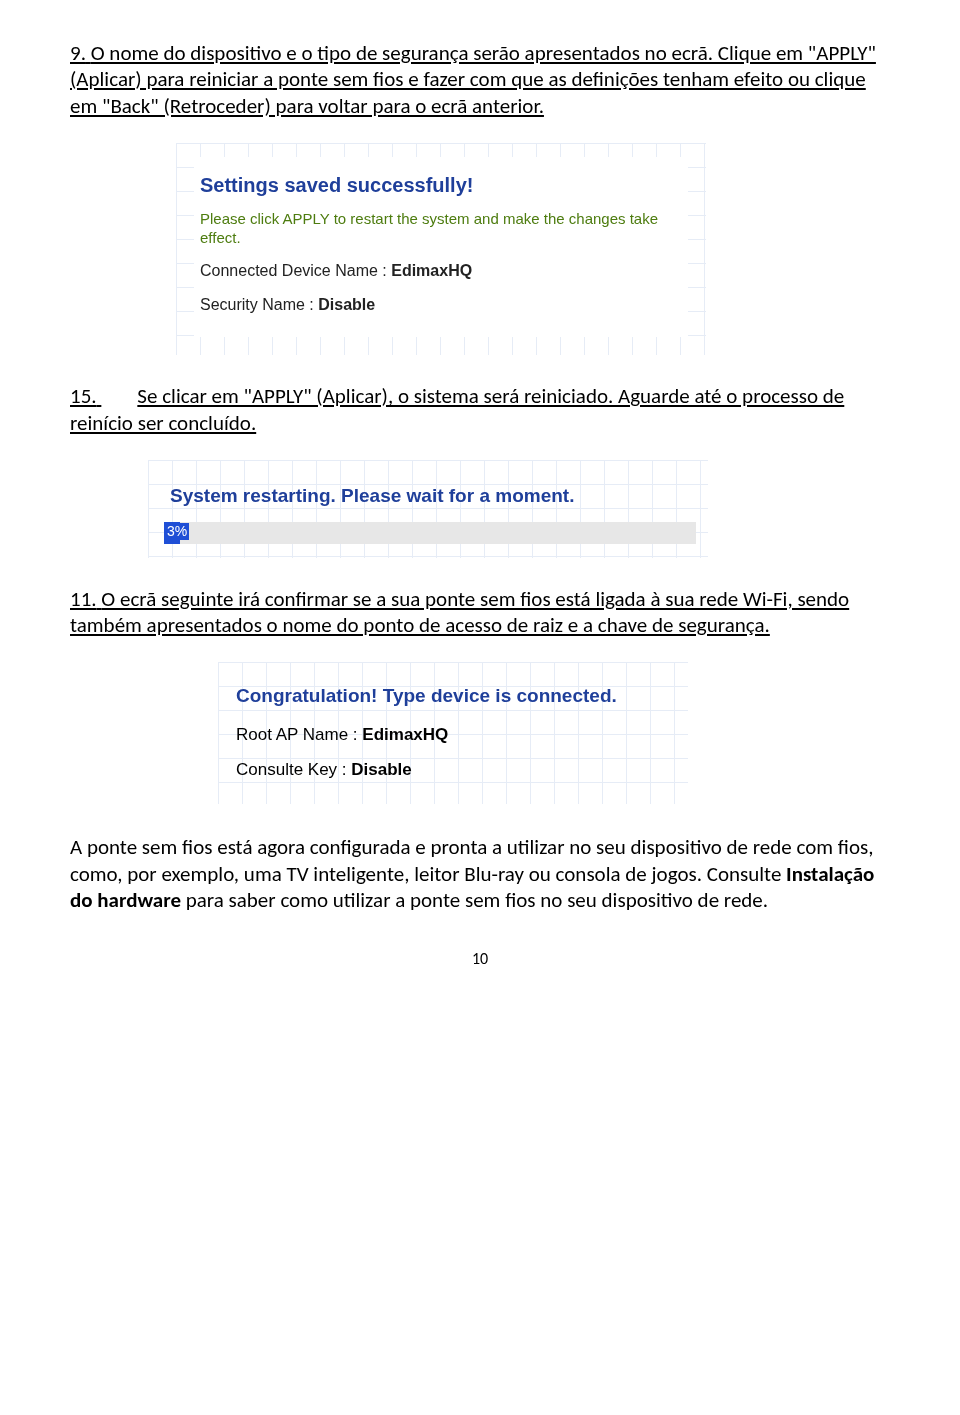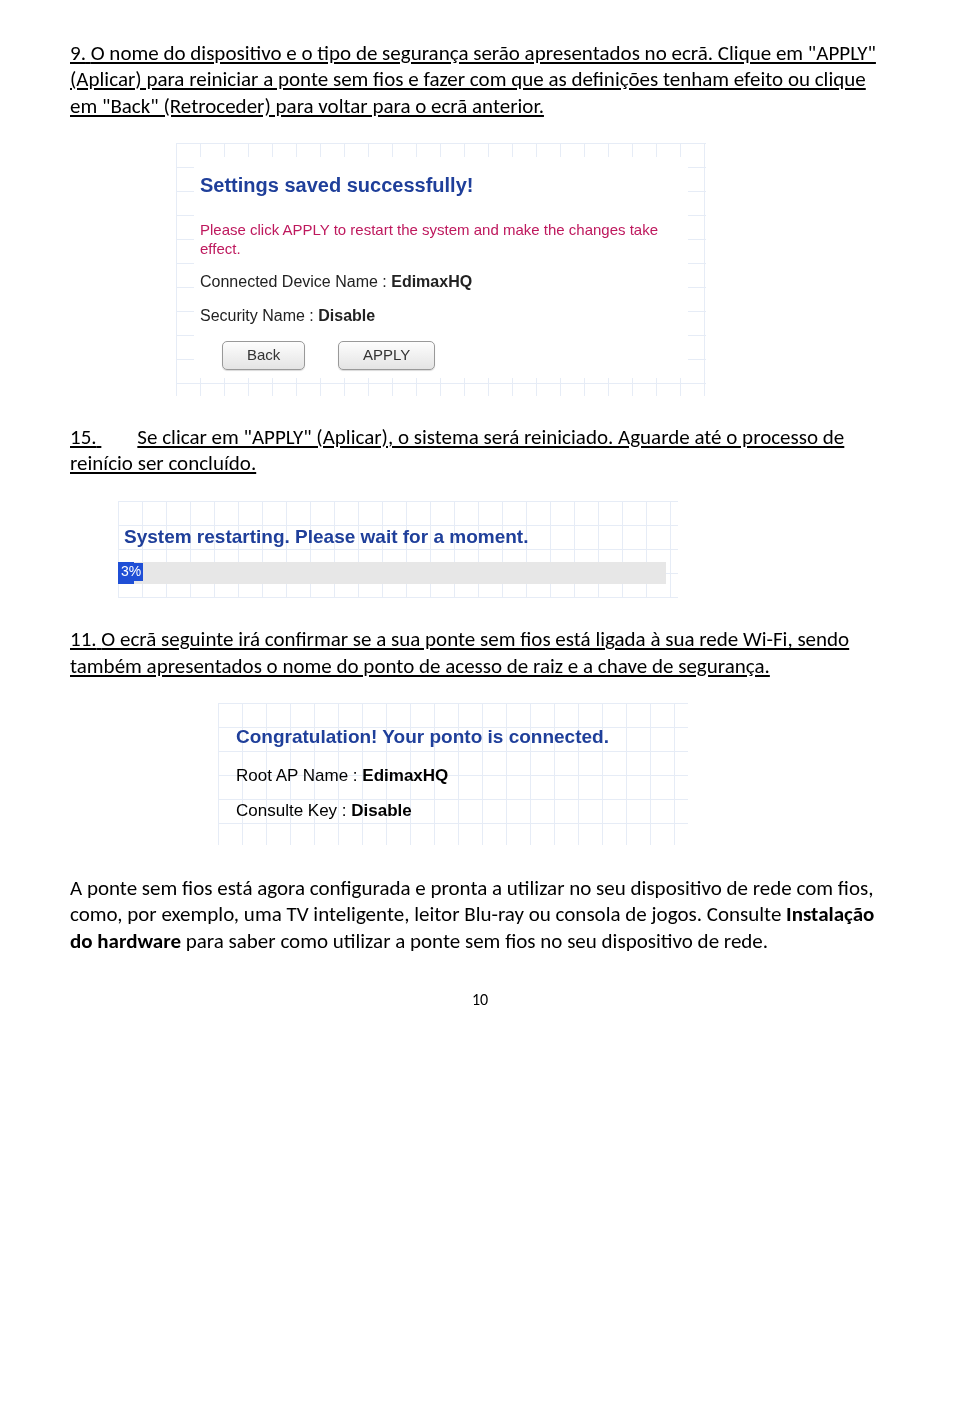--- a/index.html
+++ b/index.html
@@ -25,43 +25,43 @@
       repeating-linear-gradient(to right, #e6ecf6 0, #e6ecf6 1px, transparent 1px, transparent 24px),
       repeating-linear-gradient(to bottom, #e6ecf6 0, #e6ecf6 1px, transparent 1px, transparent 24px);
     background-color: #fff;
   }
   .panel-inner { background: #fff; padding: 8px 6px; }
   .panel p { font-family: Arial, sans-serif; font-size: 16px; color: #222; margin: 8px 0; }
   .panel .headline {
     color: #1f3f9a;
     font-weight: bold;
     font-size: 20px;
-    margin-bottom: 23px;
+    margin-bottom: 12px;
   }
-  .panel .note { color: #be185d; font-size: 15px; }
+  .panel .note { color: #4d7c0f; font-size: 15px; }
   .panel .field { margin: 14px 0; font-size: 16px; }
   .panel .field .label { color: #222; }
   .panel .field .value { font-weight: bold; }
   .btn-row { margin-top: 14px; padding-left: 22px; }
   .btn {
     display: inline-block;
     font-family: Arial, sans-serif;
     font-size: 15px;
     padding: 4px 24px;
     border: 1px solid #999;
     border-radius: 5px;
     background: linear-gradient(#fdfdfd, #e4e4e4);
     color: #333;
     margin-right: 28px;
     box-shadow: 0 1px 1px rgba(0,0,0,0.15);
   }
   .panel-restart {
-    margin: 16px 0 28px 48px;
+    margin: 16px 0 28px 78px;
     width: 560px;
-    padding: 14px 12px 14px 0;
+    padding: 14px 12px 14px 16px;
     background-image:
       repeating-linear-gradient(to right, #e6ecf6 0, #e6ecf6 1px, transparent 1px, transparent 24px),
       repeating-linear-gradient(to bottom, #e6ecf6 0, #e6ecf6 1px, transparent 1px, transparent 24px);
     background-color: #fff;
   }
   .panel-restart .msg {
     font-family: Arial, sans-serif;
     color: #1f3f9a;
     font-weight: bold;
     font-size: 19px;
@@ -125,24 +125,20 @@
     <p class="headline">Settings saved successfully!</p>
     <p class="note">Please click APPLY to restart the system and make the changes take effect.</p>
     <p class="field">
       <span class="label">Connected Device Name :</span>
       <span class="value">EdimaxHQ</span>
     </p>
     <p class="field">
       <span class="label">Security Name :</span>
       <span class="value">Disable</span>
     </p>
-    <div class="btn-row">
-      <span class="btn">Back</span>
-      <span class="btn">APPLY</span>
-    </div>
   </div>
 </div>
 
 <div class="step">
   <span class="step-num">15.</span>
   <span class="indent" style="display:inline">Se clicar em "APPLY" (Aplicar), o sistema será reiniciado. Aguarde até o processo de reinício ser concluído.</span>
 </div>
 
 <div class="panel-restart">
   <p class="msg">System restarting. Please wait for a moment.</p>
@@ -151,21 +147,21 @@
     <span class="progress-pct">3%</span>
   </div>
 </div>
 
 <div class="step">
   <span class="step-num">11.</span>
   <span>O ecrã seguinte irá confirmar se a sua ponte sem fios está ligada à sua rede Wi-Fi, sendo também apresentados o nome do ponto de acesso de raiz e a chave de segurança.</span>
 </div>
 
 <div class="panel-congrats">
-  <p class="headline">Congratulation! Your ponto is connected.</p>
+  <p class="headline">Congratulation! Type device is connected.</p>
   <p class="field">
     <span>Root AP Name :</span>
     <span class="bold">EdimaxHQ</span>
   </p>
   <p class="field">
     <span>Consulte Key :</span>
     <span class="bold">Disable</span>
   </p>
 </div>
 

